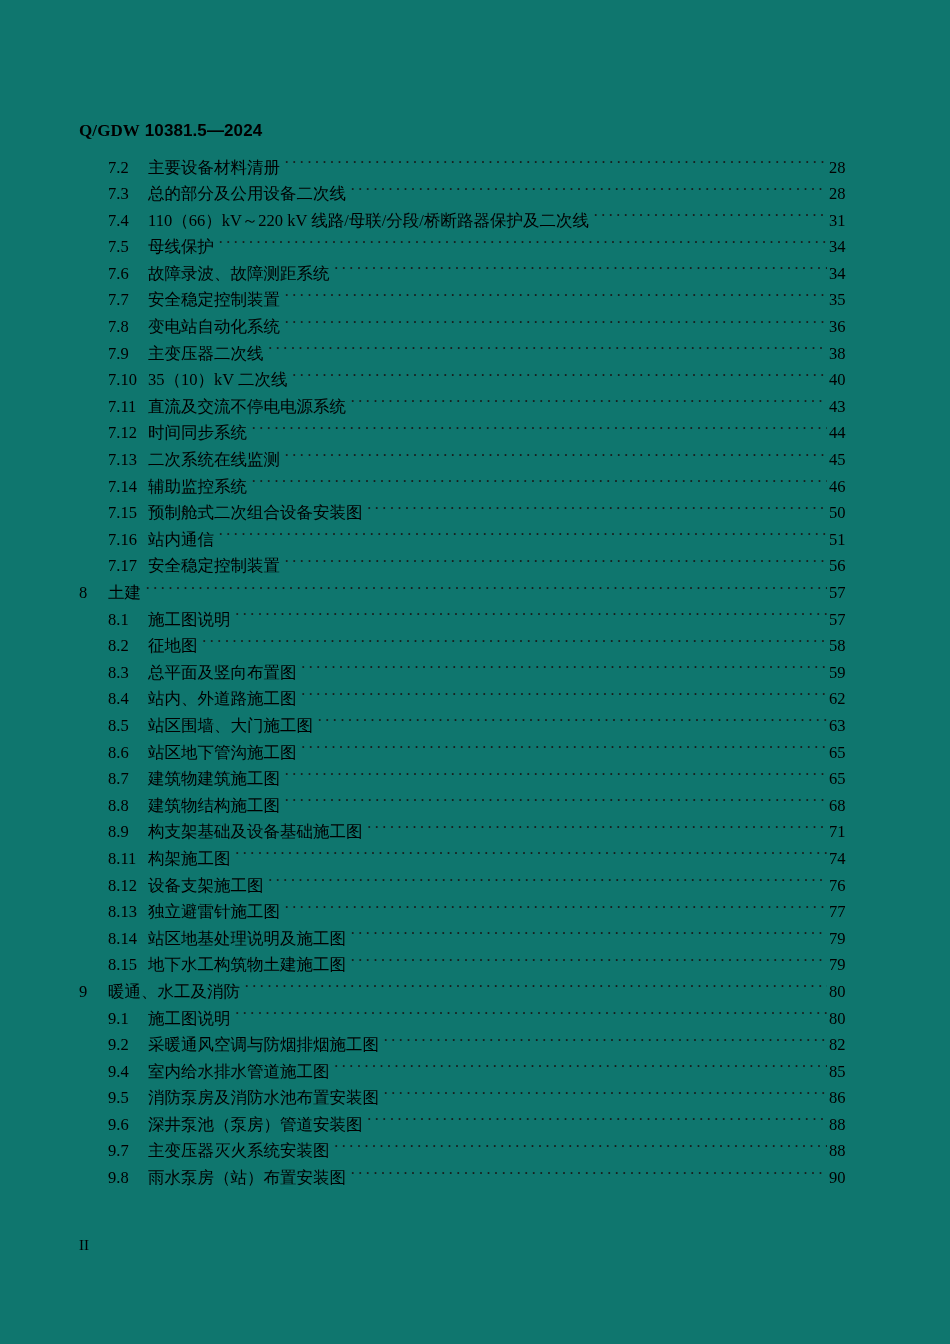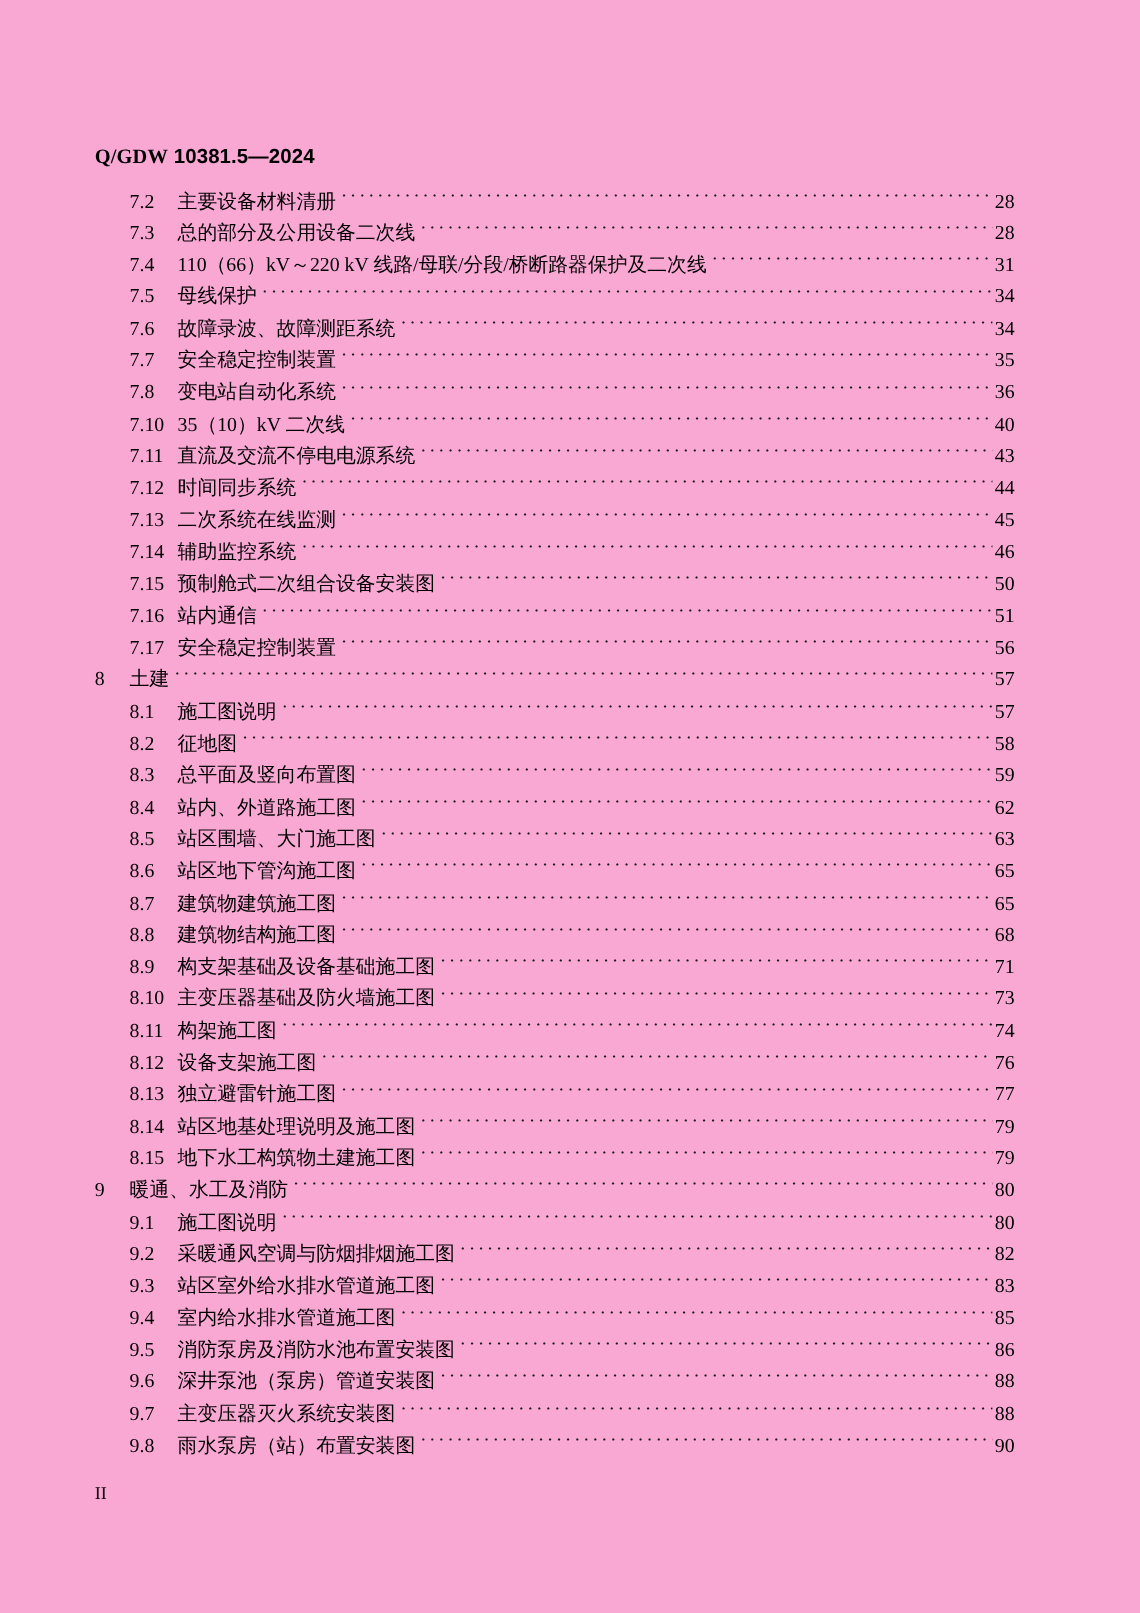--- a/index.html
+++ b/index.html
@@ -11,21 +11,21 @@
   body {
     font-family: "Liberation Serif", "DejaVu Serif", serif;
     color: #000000;
     -webkit-font-smoothing: antialiased;
   }
   .page {
     position: relative;
     width: 950px;
     height: 1344px;
     box-sizing: border-box;
-    background: #f9a8d4;
+    background: #0f766e;
     overflow: hidden;
   }
 
   
   .doc-header {
     position: absolute;
     left: 79px;
     top: 122px;
     font-size: 17px;
     font-weight: bold;
@@ -164,20 +164,26 @@
         <span class="leader"></span>
         <span class="page-no">35</span>
       </div>
       <div class="toc-row level2">
         <span class="num">7.8</span>
         <span class="label">变电站自动化系统</span>
         <span class="leader"></span>
         <span class="page-no">36</span>
       </div>
       <div class="toc-row level2">
+        <span class="num">7.9</span>
+        <span class="label">主变压器二次线</span>
+        <span class="leader"></span>
+        <span class="page-no">38</span>
+      </div>
+      <div class="toc-row level2">
         <span class="num">7.10</span>
         <span class="label">35（10）kV 二次线</span>
         <span class="leader"></span>
         <span class="page-no">40</span>
       </div>
       <div class="toc-row level2">
         <span class="num">7.11</span>
         <span class="label">直流及交流不停电电源系统</span>
         <span class="leader"></span>
         <span class="page-no">43</span>
@@ -272,26 +278,20 @@
         <span class="leader"></span>
         <span class="page-no">68</span>
       </div>
       <div class="toc-row level2">
         <span class="num">8.9</span>
         <span class="label">构支架基础及设备基础施工图</span>
         <span class="leader"></span>
         <span class="page-no">71</span>
       </div>
       <div class="toc-row level2">
-        <span class="num">8.10</span>
-        <span class="label">主变压器基础及防火墙施工图</span>
-        <span class="leader"></span>
-        <span class="page-no">73</span>
-      </div>
-      <div class="toc-row level2">
         <span class="num">8.11</span>
         <span class="label">构架施工图</span>
         <span class="leader"></span>
         <span class="page-no">74</span>
       </div>
       <div class="toc-row level2">
         <span class="num">8.12</span>
         <span class="label">设备支架施工图</span>
         <span class="leader"></span>
         <span class="page-no">76</span>
@@ -326,26 +326,20 @@
         <span class="leader"></span>
         <span class="page-no">80</span>
       </div>
       <div class="toc-row level2">
         <span class="num">9.2</span>
         <span class="label">采暖通风空调与防烟排烟施工图</span>
         <span class="leader"></span>
         <span class="page-no">82</span>
       </div>
       <div class="toc-row level2">
-        <span class="num">9.3</span>
-        <span class="label">站区室外给水排水管道施工图</span>
-        <span class="leader"></span>
-        <span class="page-no">83</span>
-      </div>
-      <div class="toc-row level2">
         <span class="num">9.4</span>
         <span class="label">室内给水排水管道施工图</span>
         <span class="leader"></span>
         <span class="page-no">85</span>
       </div>
       <div class="toc-row level2">
         <span class="num">9.5</span>
         <span class="label">消防泵房及消防水池布置安装图</span>
         <span class="leader"></span>
         <span class="page-no">86</span>

